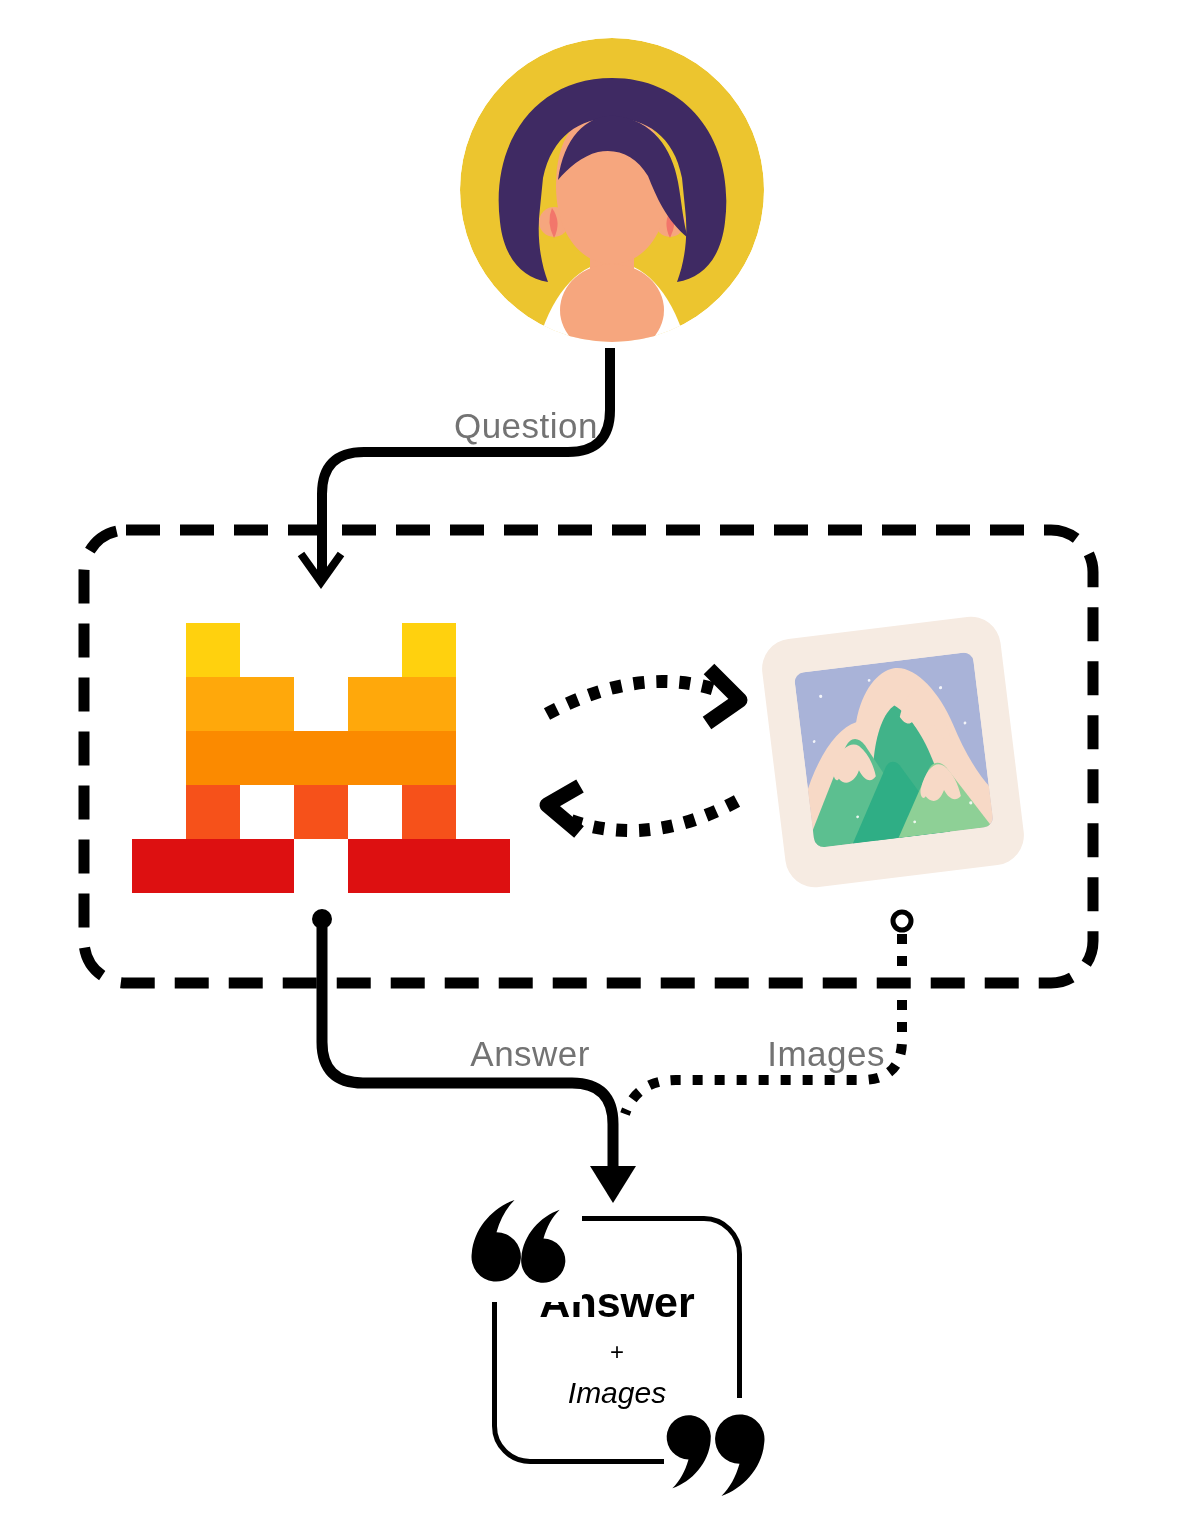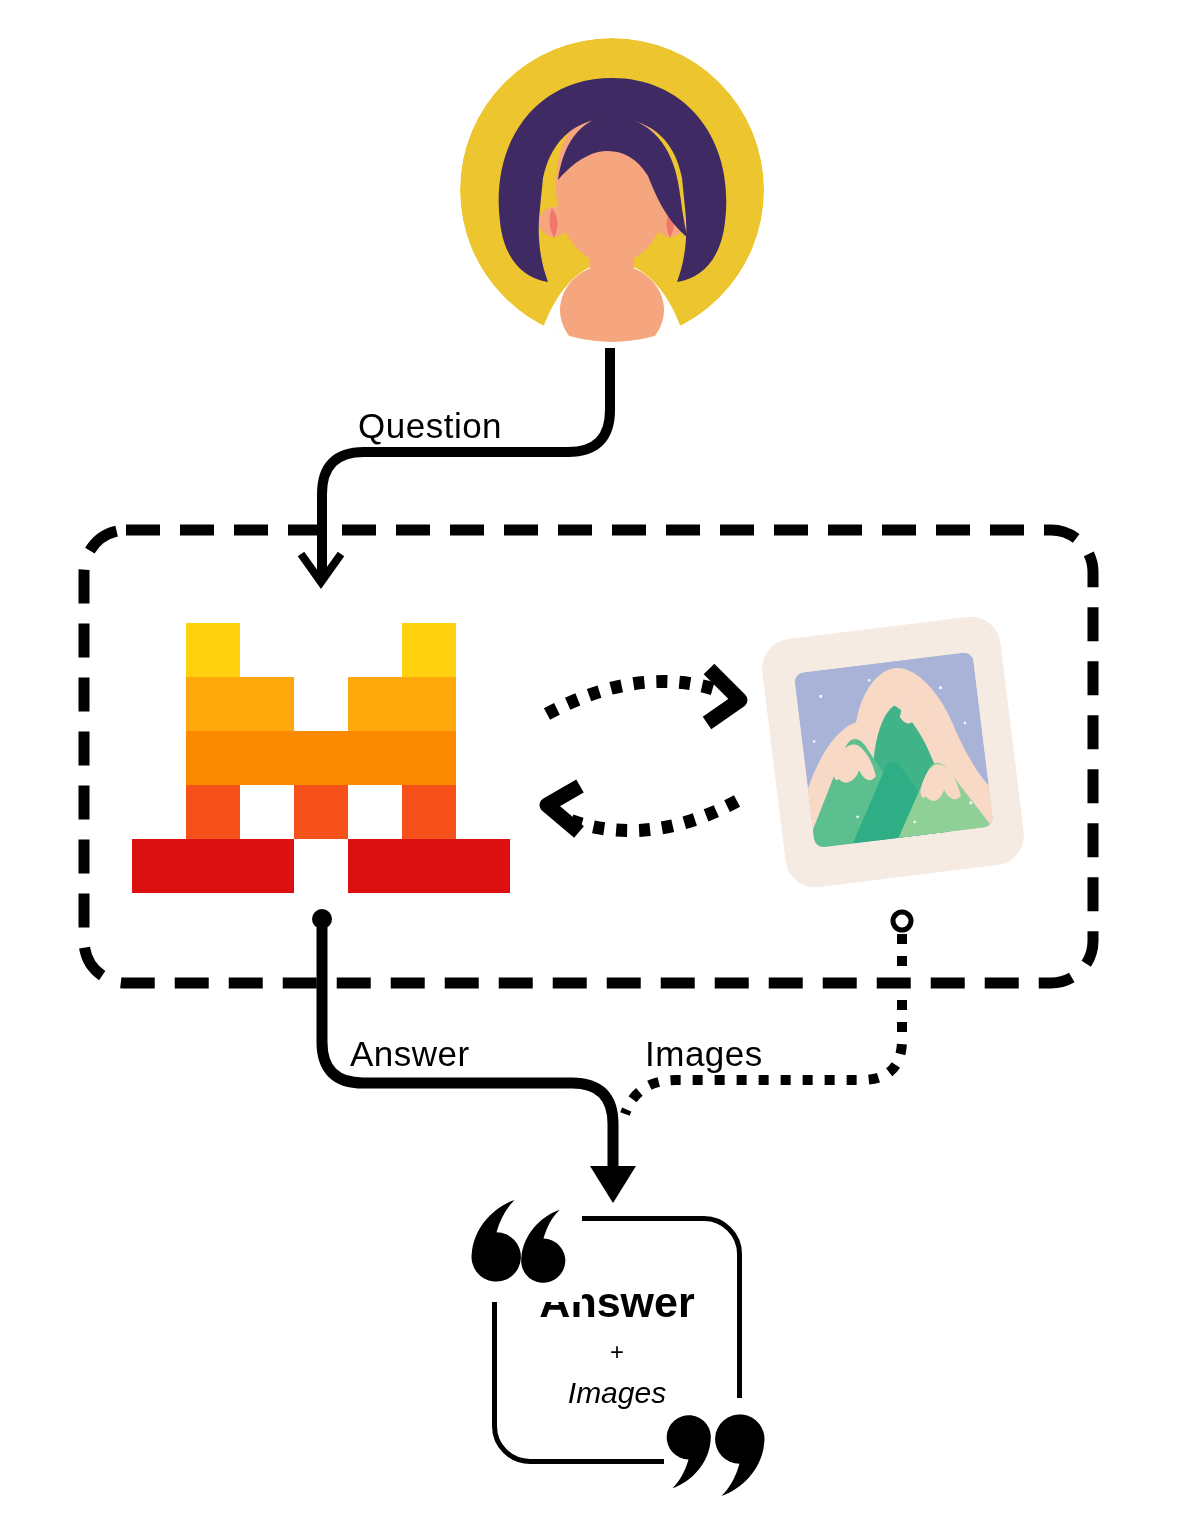--- a/index.html
+++ b/index.html
@@ -6,22 +6,22 @@
   .canvas {
     position:relative; width:1180px; height:1525px;
     background:#ffffff; overflow:hidden;
     font-family:"Liberation Sans", sans-serif;
   }
   .abs { position:absolute; }
   svg { display:block; }
 
   
   .flow-label {
-    position:absolute; width:240px; text-align:left;
-    font-size:35px; color:#000000; font-weight:400; letter-spacing:0.5px;
+    position:absolute; width:240px; text-align:right;
+    font-size:35px; color:#737373; font-weight:400; letter-spacing:0.5px;
   }
 
   
   .logo { position:absolute; left:132px; top:623px; width:378px; height:270px; }
   .logo i { position:absolute; display:block; }
 
   
   .result-box {
     position:absolute; left:492px; top:1216px; width:250px; height:248px;
     border:5px solid #000; border-radius:38px; box-sizing:border-box;

